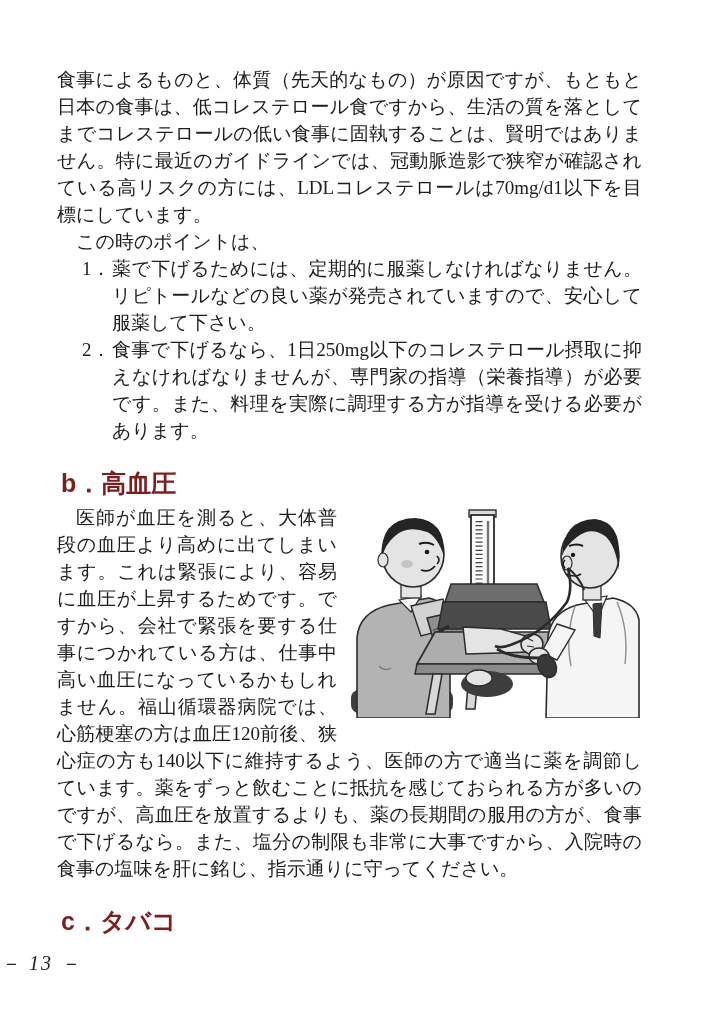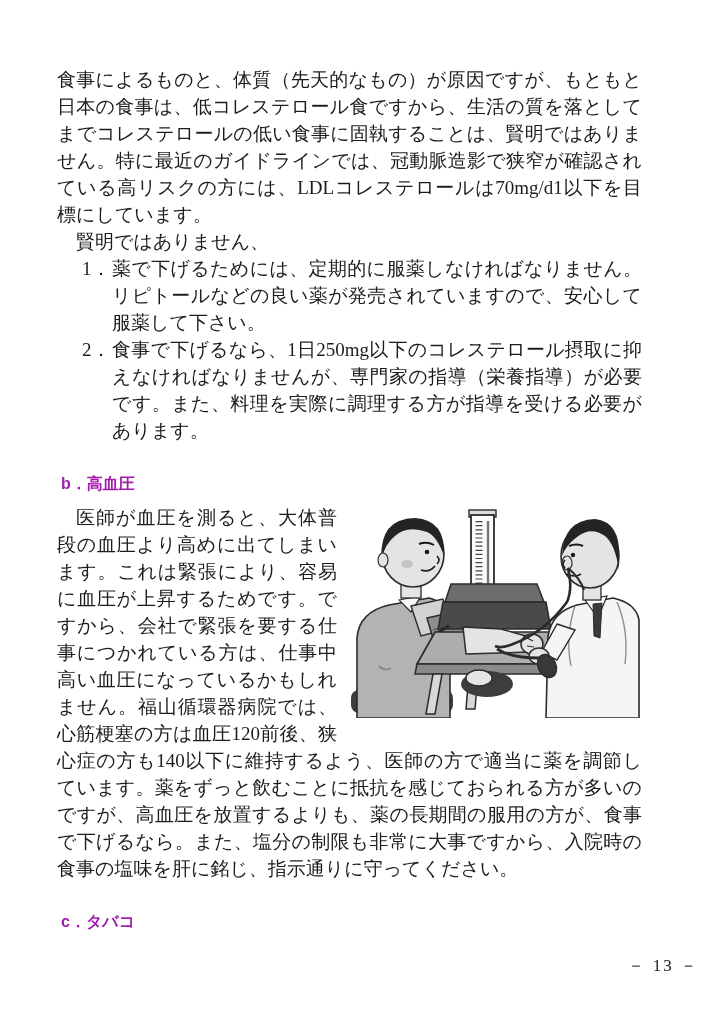--- a/index.html
+++ b/index.html
@@ -20,41 +20,41 @@
     word-break:break-all;
   }
   .indent1{text-indent:1em;}
   .numbered-list{margin:0;padding:0 0 0 25px;list-style:none;}
   .numbered-list li{display:flex;font-size:19px;line-height:27px;}
   .numbered-list .num{flex:0 0 30px;}
   .numbered-list .txt{flex:1;text-align:justify;text-justify:inter-ideograph;word-break:break-all;}
   .sec-heading{
     margin:26px 0 7px 4px;
     font-family:"Liberation Sans","DejaVu Sans",sans-serif;
-    font-size:16px;font-weight:bold;line-height:27px;color:#a21caf;
+    font-size:25px;font-weight:bold;line-height:27px;color:#7f1d1d;
   }
   .sec-heading.c{margin-bottom:4px;}
   .sec-body::after{content:"";display:block;clear:both;}
   .illus{
     float:right;width:293px;height:212px;
     margin:2px 0 6px 12px;padding:0;
   }
   .page-number{
     position:absolute;left:0;bottom:44px;width:100%;
-    text-align:right;font-size:17px;letter-spacing:2px;color:#222;
+    text-align:left;font-size:20px;letter-spacing:2px;color:#222;font-style:italic;
   }
 </style>
 </head>
 <body>
 
 <div class="sheet">
 
   <p class="body-text">食事によるものと、体質（先天的なもの）が原因ですが、もともと日本の食事は、低コレステロール食ですから、生活の質を落としてまでコレステロールの低い食事に固執することは、賢明ではありません。特に最近のガイドラインでは、冠動脈造影で狭窄が確認されている高リスクの方には、LDLコレステロールは70mg/d1以下を目標にしています。</p>
 
-  <p class="body-text indent1">賢明ではありません、</p>
+  <p class="body-text indent1">この時のポイントは、</p>
 
   <ul class="numbered-list">
     <li>
       <span class="num">1．</span>
       <span class="txt">薬で下げるためには、定期的に服薬しなければなりません。リピトールなどの良い薬が発売されていますので、安心して服薬して下さい。</span>
     </li>
     <li>
       <span class="num">2．</span>
       <span class="txt">食事で下げるなら、1日250mg以下のコレステロール摂取に抑えなければなりませんが、専門家の指導（栄養指導）が必要です。また、料理を実際に調理する方が指導を受ける必要があります。</span>
     </li>

